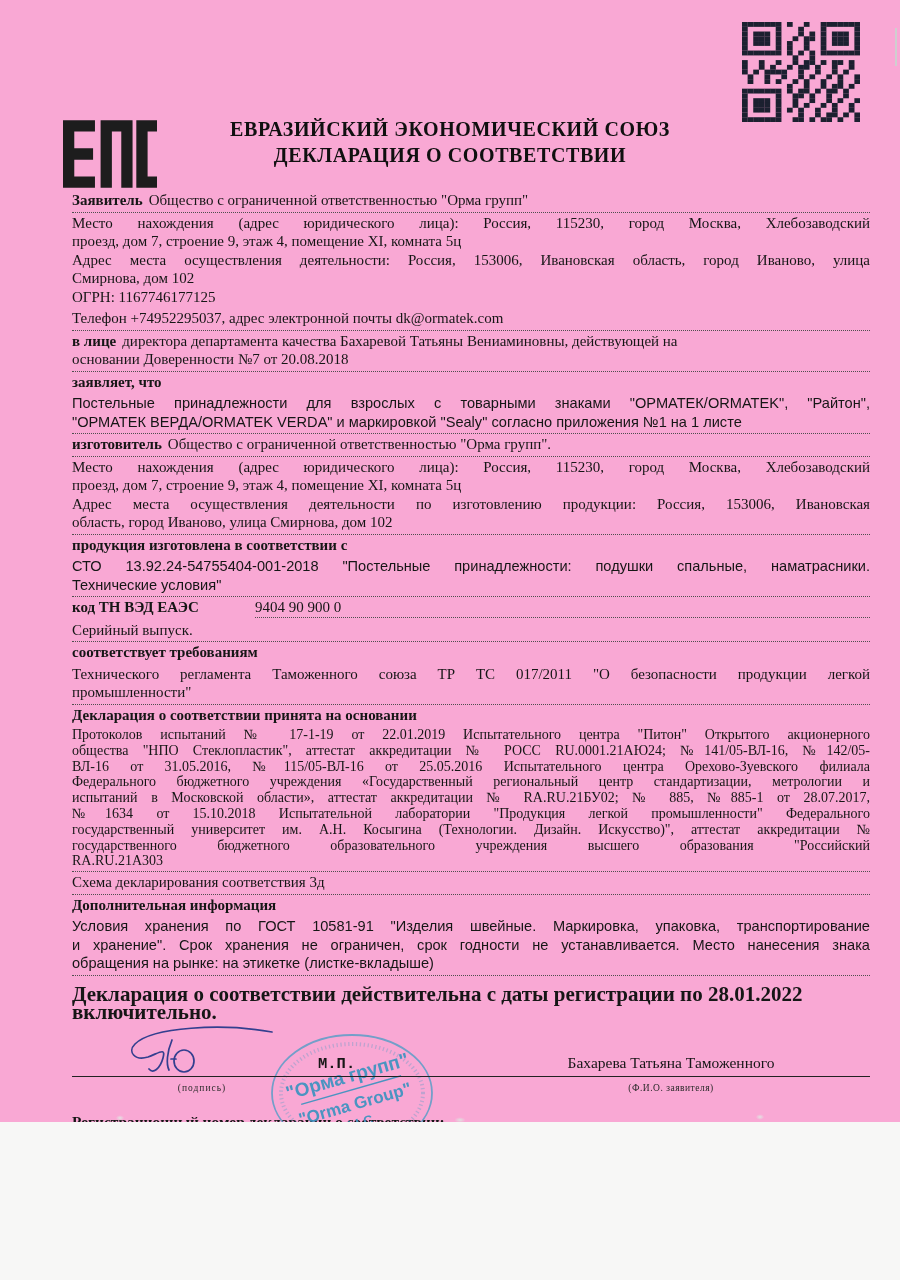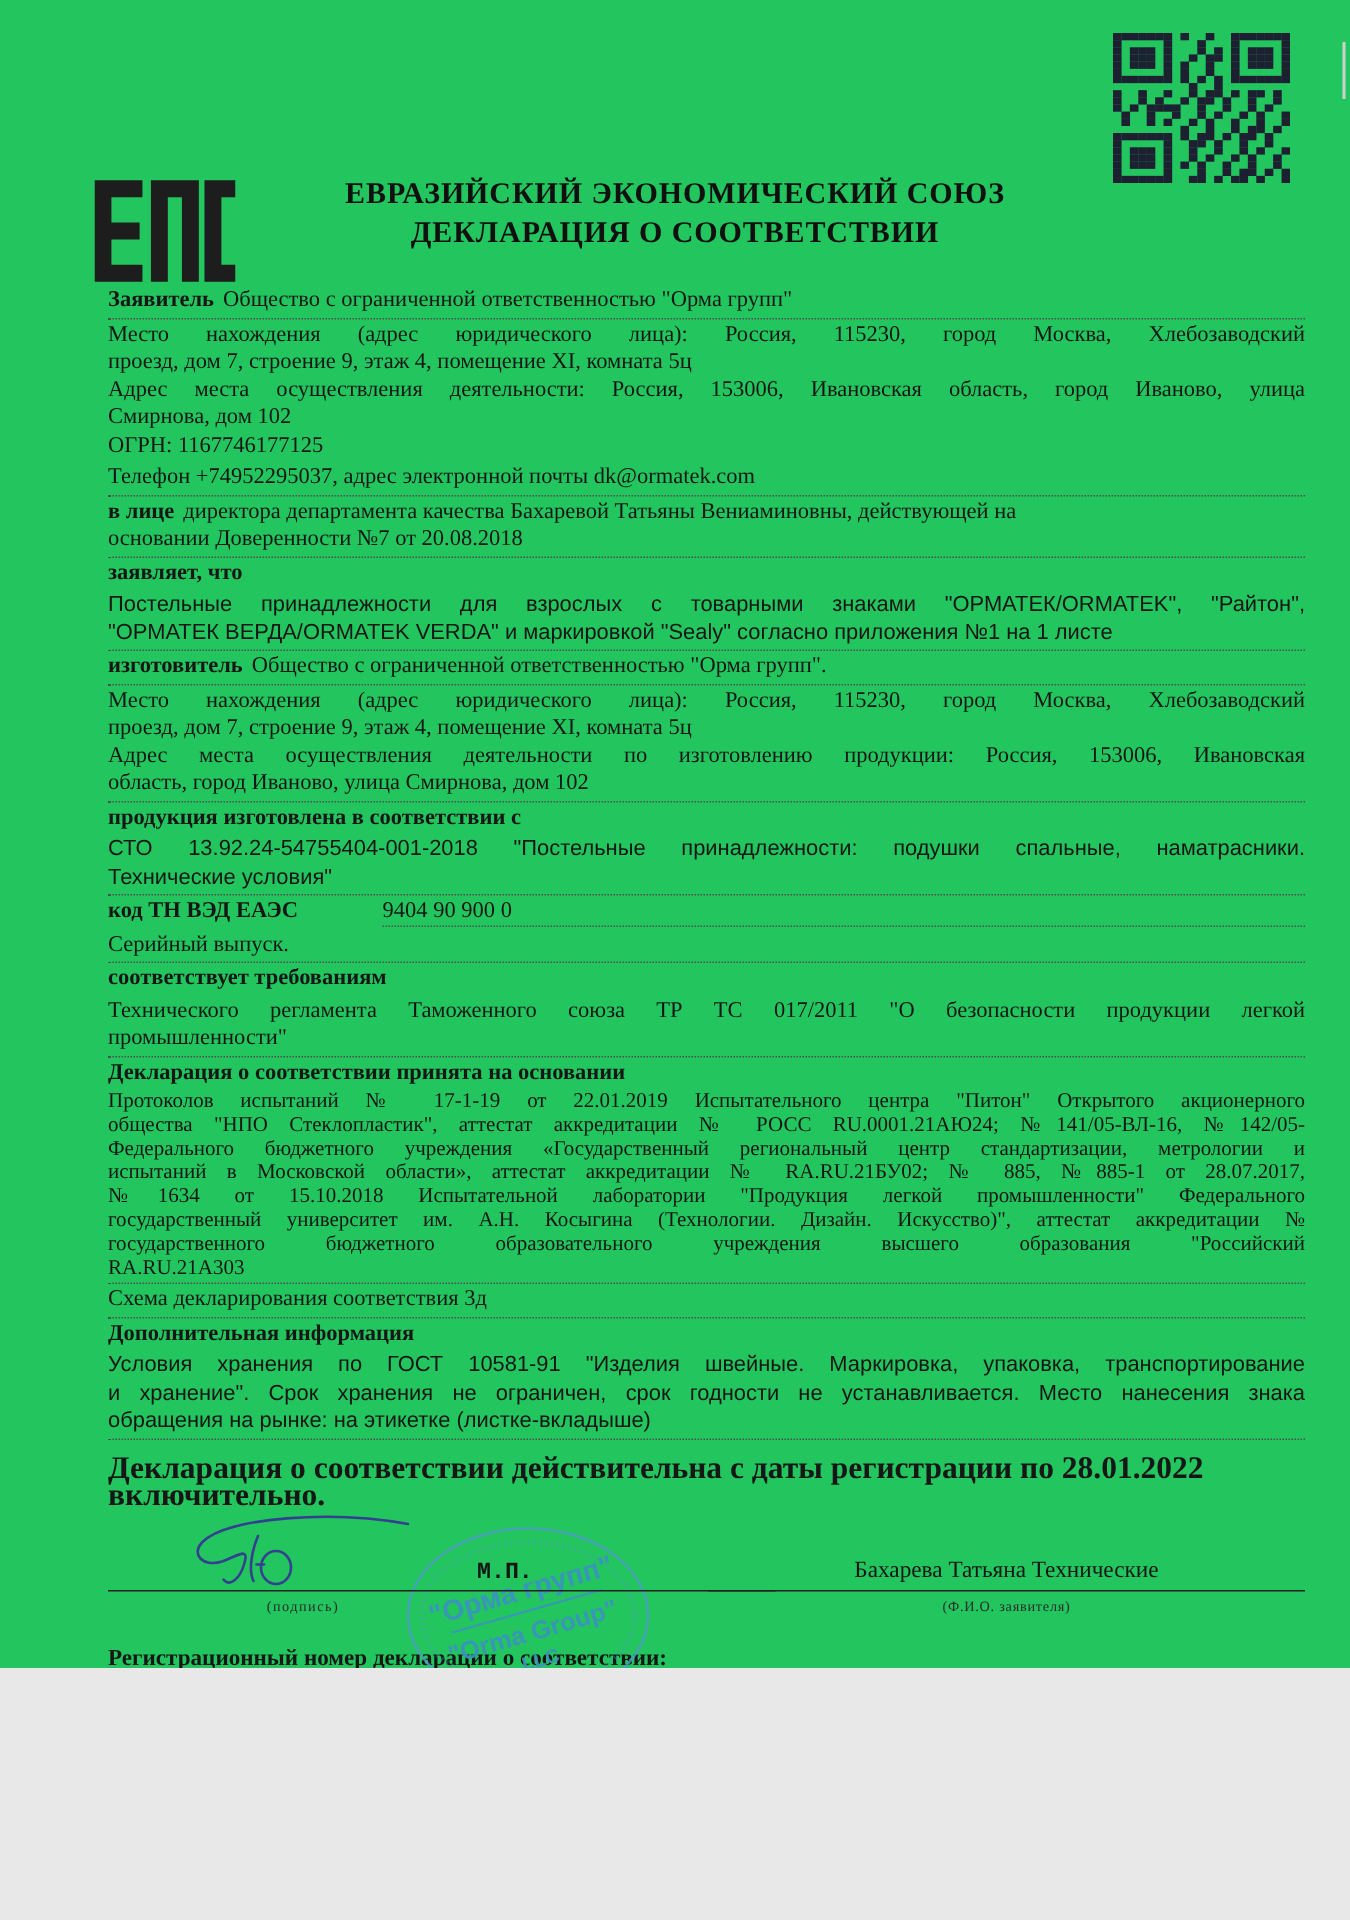--- a/index.html
+++ b/index.html
@@ -1,16 +1,16 @@
 <!DOCTYPE html>
 <html><head>
 <meta charset="utf-8">
 <style>
   html,body{margin:0;padding:0;background:#e8e8e8;}
-  .page{position:relative;width:900px;height:1112px;background:#22c55e;overflow:hidden;
+  .page{position:relative;width:900px;height:1280px;background:#f9a8d4;overflow:hidden;
         font-family:"Liberation Serif","DejaVu Serif",serif;color:#161616;}
   .page *{box-sizing:border-box;}
 
   
   .eac-logo{position:absolute;left:63px;top:112px;width:94px;height:84px;}
   .titles{position:absolute;left:150px;top:116px;width:600px;text-align:center;}
   .titles .t{font-weight:bold;font-size:20px;line-height:26px;letter-spacing:.6px;color:#101010;}
 
   .qr{position:absolute;left:742px;top:22px;width:118px;height:100px;}
 
@@ -336,20 +336,21 @@
     <div class="row"><b>соответствует требованиям</b></div>
     <div class="row rule">
       <div class="fill">Технического регламента Таможенного союза ТР ТС 017/2011 "О безопасности продукции легкой</div>
       <div>промышленности"</div>
     </div>
 
     <div class="row"><b>Декларация о соответствии принята на основании</b></div>
     <div class="row rule basis">
       <div class="fill">Протоколов испытаний № 17-1-19 от 22.01.2019 Испытательного центра "Питон" Открытого акционерного</div>
       <div class="fill">общества "НПО Стеклопластик", аттестат аккредитации № РОСС RU.0001.21АЮ24; №141/05-ВЛ-16, №142/05-</div>
+      <div class="fill">ВЛ-16 от 31.05.2016, №115/05-ВЛ-16 от 25.05.2016 Испытательного центра Орехово-Зуевского филиала</div>
       <div class="fill">Федерального бюджетного учреждения «Государственный региональный центр стандартизации, метрологии и</div>
       <div class="fill">испытаний в Московской области», аттестат аккредитации № RA.RU.21БУ02; № 885, №885-1 от 28.07.2017,</div>
       <div class="fill">№1634 от 15.10.2018 Испытательной лаборатории "Продукция легкой промышленности" Федерального</div>
       <div class="fill">государственный университет им. А.Н. Косыгина (Технологии. Дизайн. Искусство)", аттестат аккредитации №</div>
       <div class="fill">государственного бюджетного образовательного учреждения высшего образования "Российский</div>
       <div>RA.RU.21А303</div>
     </div>
 
     <div class="row rule">Схема декларирования соответствия 3д</div>
 
@@ -375,21 +376,21 @@
         <ellipse cx="110" cy="91" rx="71" ry="49" fill="none" stroke="#4e9cc6" stroke-width="4" stroke-dasharray="1.3 2.6" opacity="0.38"></ellipse>
         <g transform="rotate(-16 110 91)" fill="#3c93c0" text-anchor="middle" font-family="Liberation Sans, sans-serif" font-weight="bold">
           <text x="110" y="80" font-size="19">"Орма групп"</text>
           <path d="M58 88 H 162" stroke="#3c93c0" stroke-width="1.4"></path>
           <text x="110" y="108" font-size="17">"Orma Group"</text>
           <text x="110" y="126" font-size="13">LLC</text>
         </g>
       </svg>
 
       <div class="mp">М.П.</div>
-      <div class="fio">Бахарева Татьяна Технические</div>
+      <div class="fio">Бахарева Татьяна Таможенного</div>
       <div class="sig-line-left"></div>
       <div class="sig-line-right"></div>
       <div class="sig-caption">(подпись)</div>
       <div class="fio-caption">(Ф.И.О. заявителя)</div>
     </div>
 
     <div class="reg">
       <div class="reg-row">
         <div class="rl">Регистрационный номер декларации о соответствии:</div>
         <div class="rv">ЕАЭС N RU Д-RU.АД02.В.00097/19</div>

